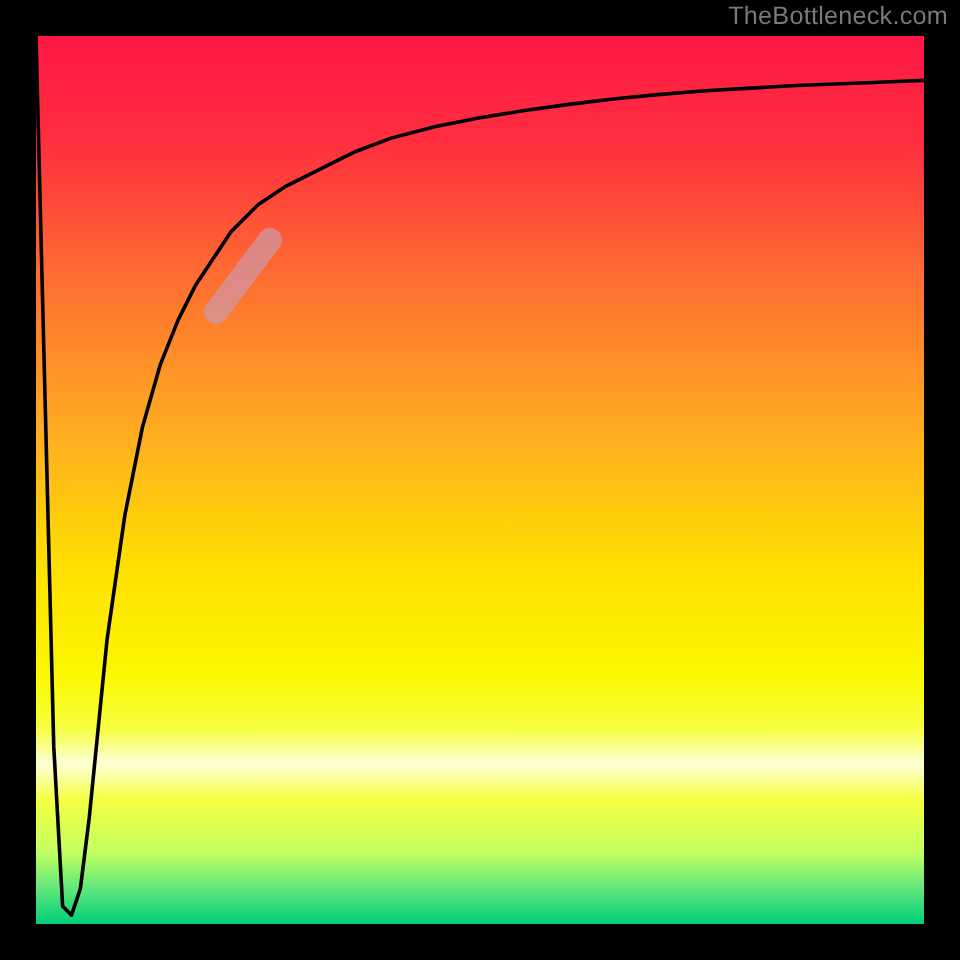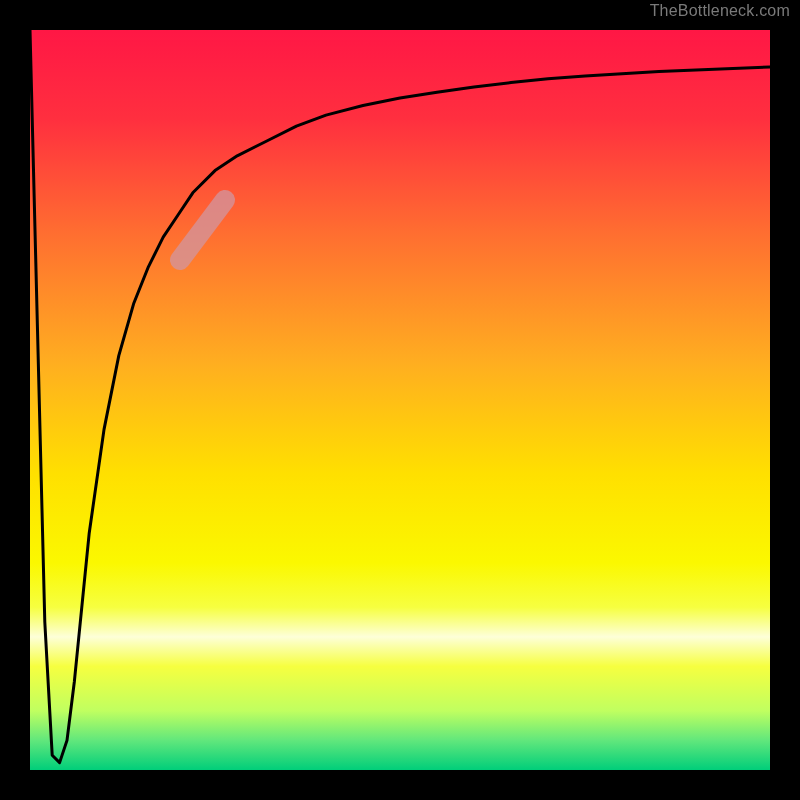--- a/index.html
+++ b/index.html
@@ -14,21 +14,21 @@
     position: relative;
     width: 800px;
     height: 800px;
     background: #000;
   }
   .watermark {
     position: absolute;
     top: 2px;
     right: 10px;
     color: #7a7a7a;
-    font-size: 16px;
+    font-size: 21px;
     font-weight: 500;
     letter-spacing: 0.2px;
     z-index: 10;
   }
   .plot-area {
     position: absolute;
     left: 30px;
     top: 30px;
     width: 740px;
     height: 740px;

